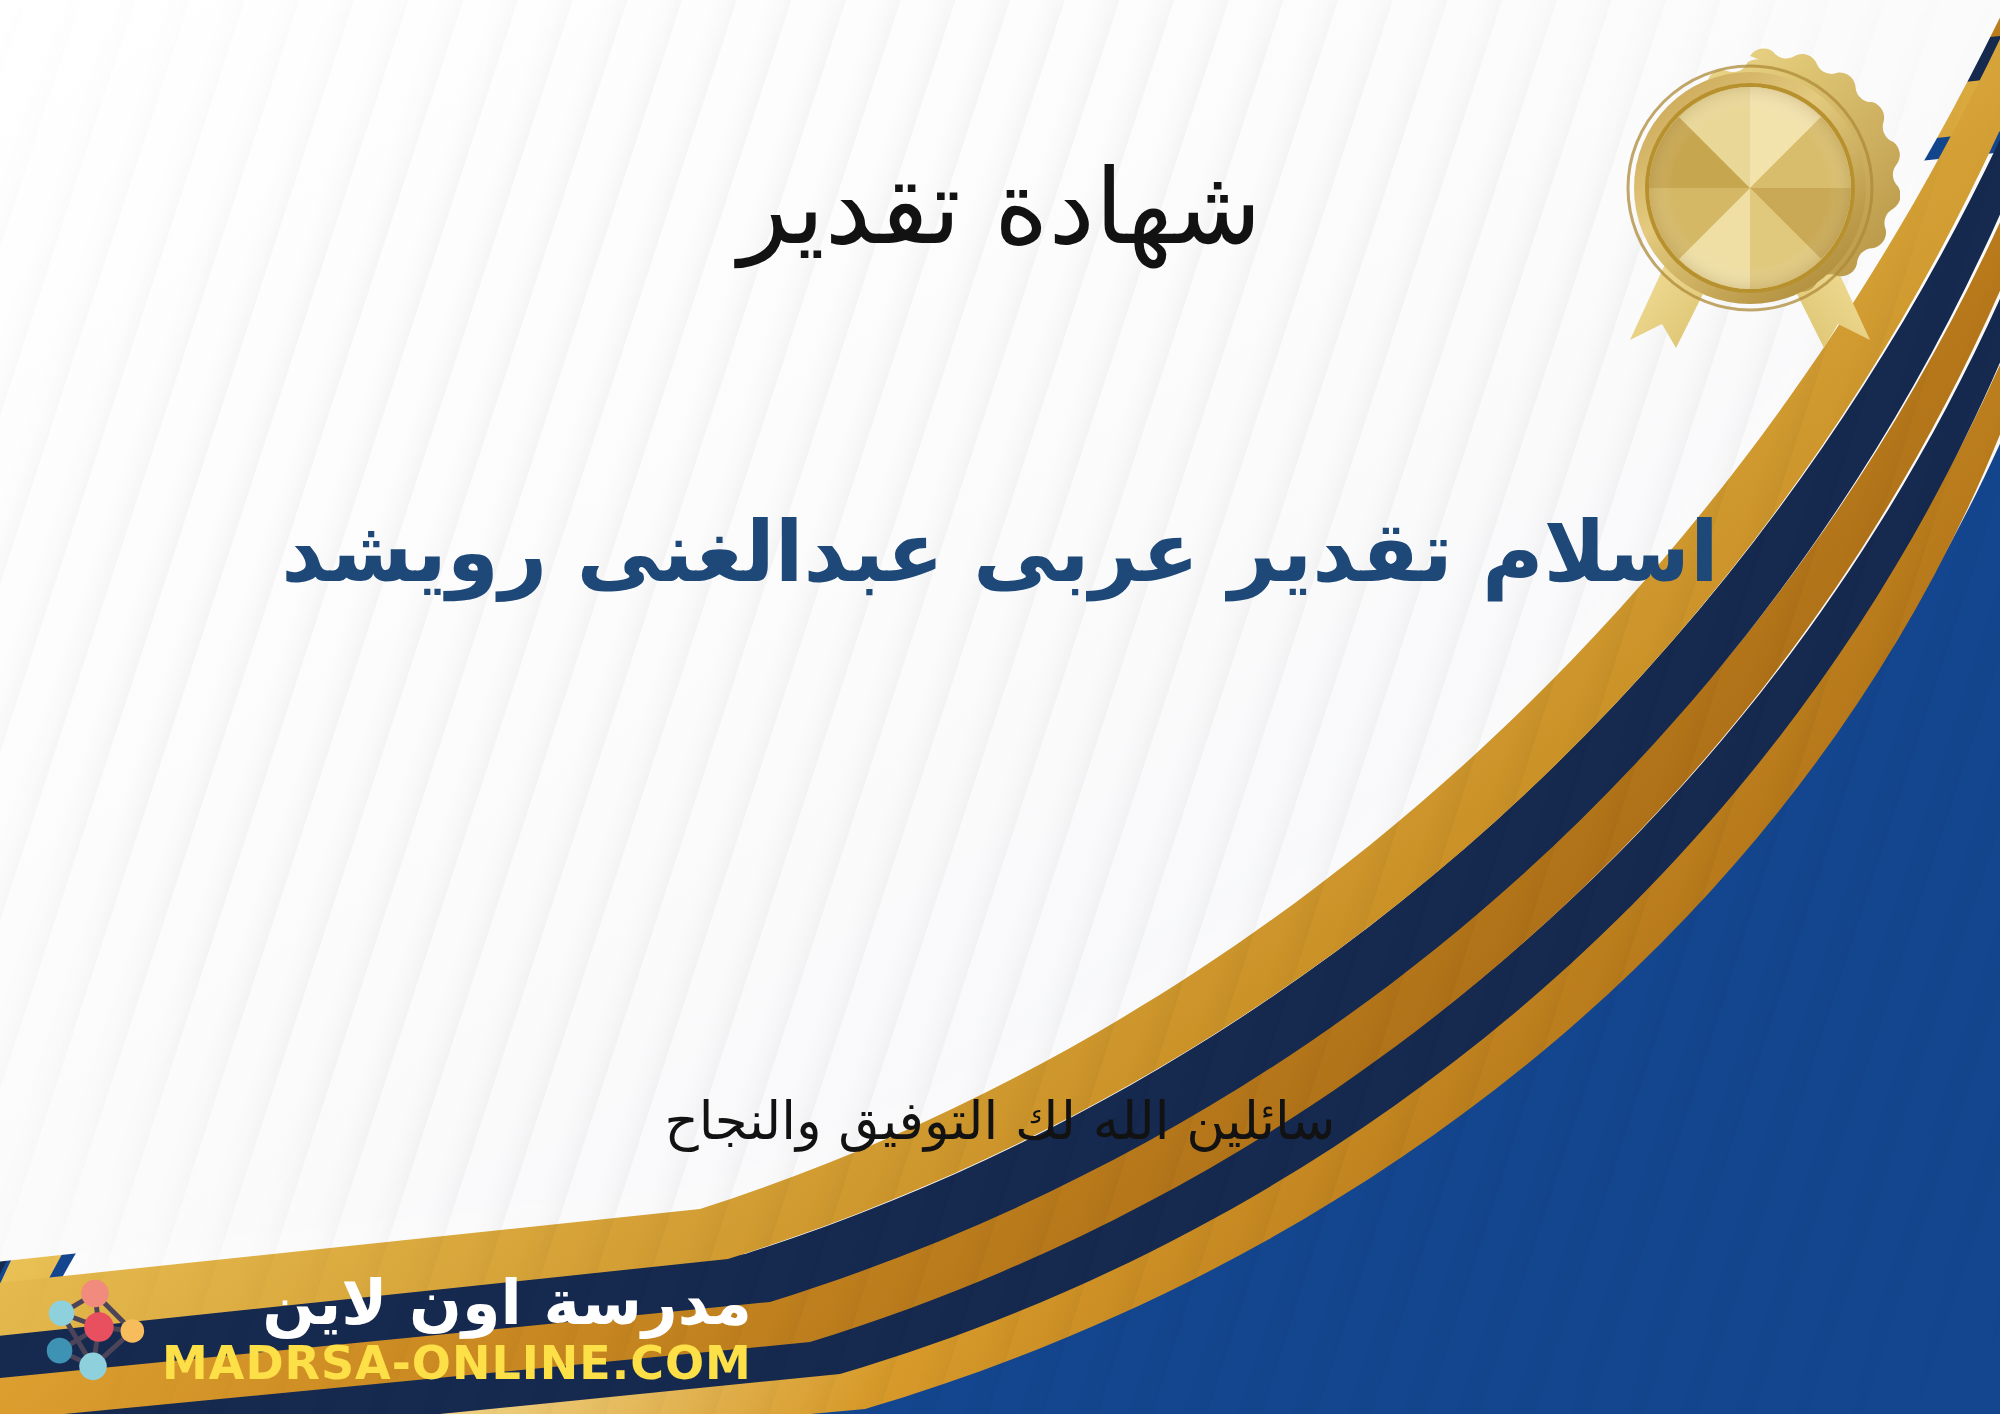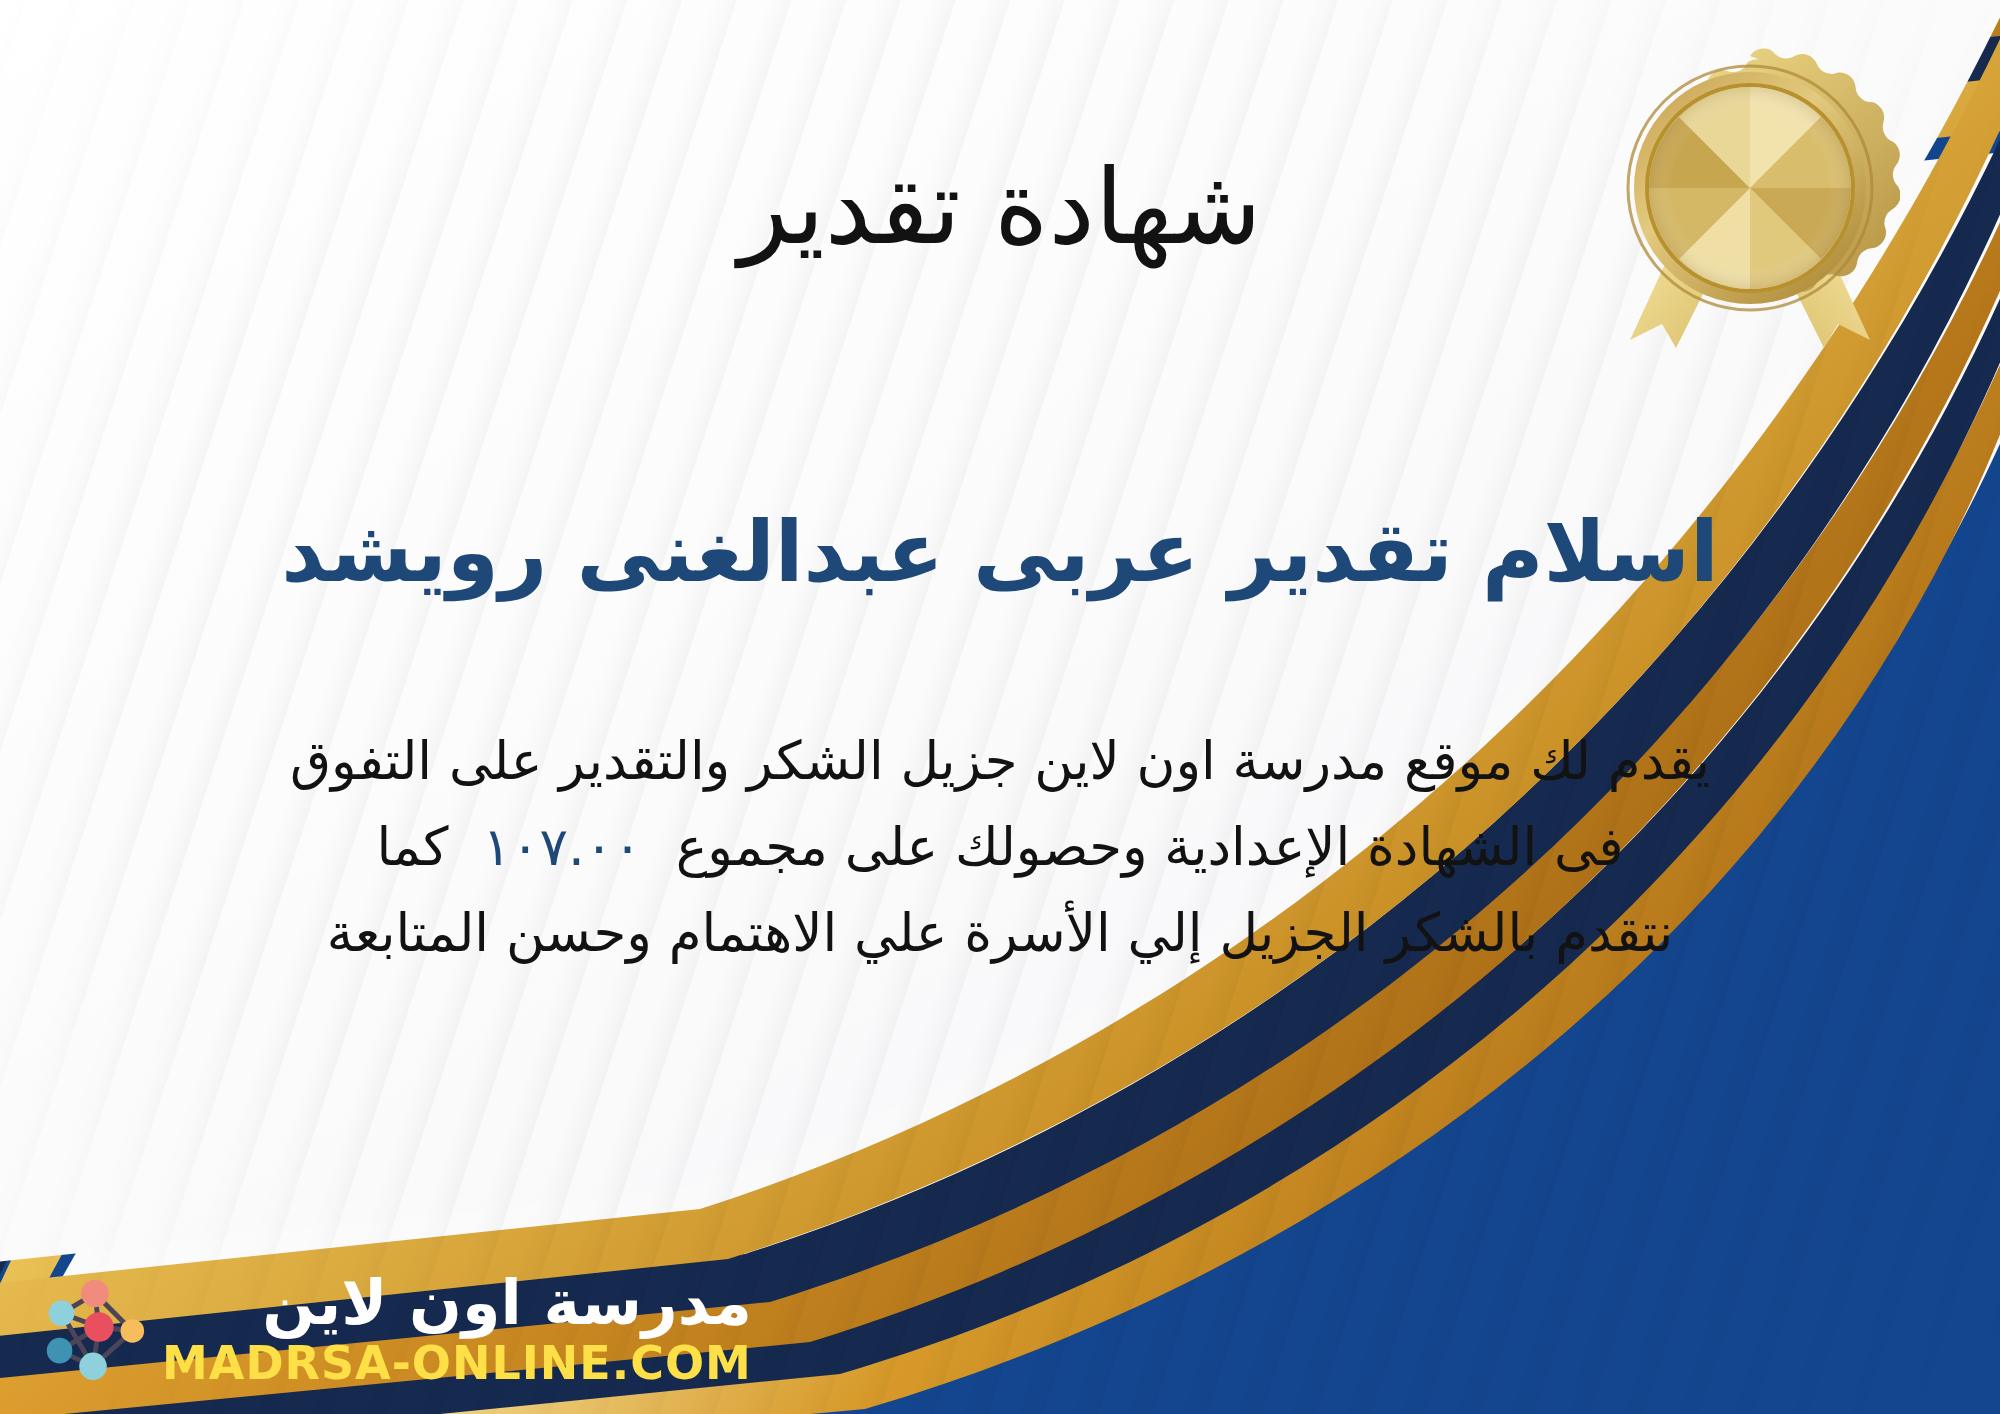--- a/index.html
+++ b/index.html
@@ -318,28 +318,22 @@
       </g>
     </svg>
   </div>
 
   <div class="content">
 
     <div class="cert-title">شهادة تقدير</div>
 
     <div class="recipient-name">اسلام تقدير عربى عبدالغنى رويشد</div>
 
-    <div class="body-block">
-      <div class="body-line">يقدم لك موقع مدرسة اون لاين جزيل الشكر  والتقدير على التفوق</div>
-      <div class="body-line">
-        <span>فى الشهادة الإعدادية وحصولك على مجموع</span><span class="score">١٠٧.٠٠</span><span>كما</span>
-      </div>
-      <div class="body-line">نتقدم  بالشكر الجزيل إلي الأسرة علي الاهتمام وحسن المتابعة</div>
-    </div>
-
+
+    <div class="closing-line">سائلين الله لك التوفيق  والنجاح</div>
   </div>
 
   <div class="brand">
     <div class="brand-mark">
       <svg viewBox="0 0 120 120" xmlns="http://www.w3.org/2000/svg">
         <g stroke="#4c4459" stroke-width="5" stroke-linecap="round">
           <line x1="62" y1="24" x2="66" y2="58"></line>
           <line x1="62" y1="24" x2="28" y2="44"></line>
           <line x1="62" y1="24" x2="100" y2="62"></line>
           <line x1="28" y1="44" x2="66" y2="58"></line>

